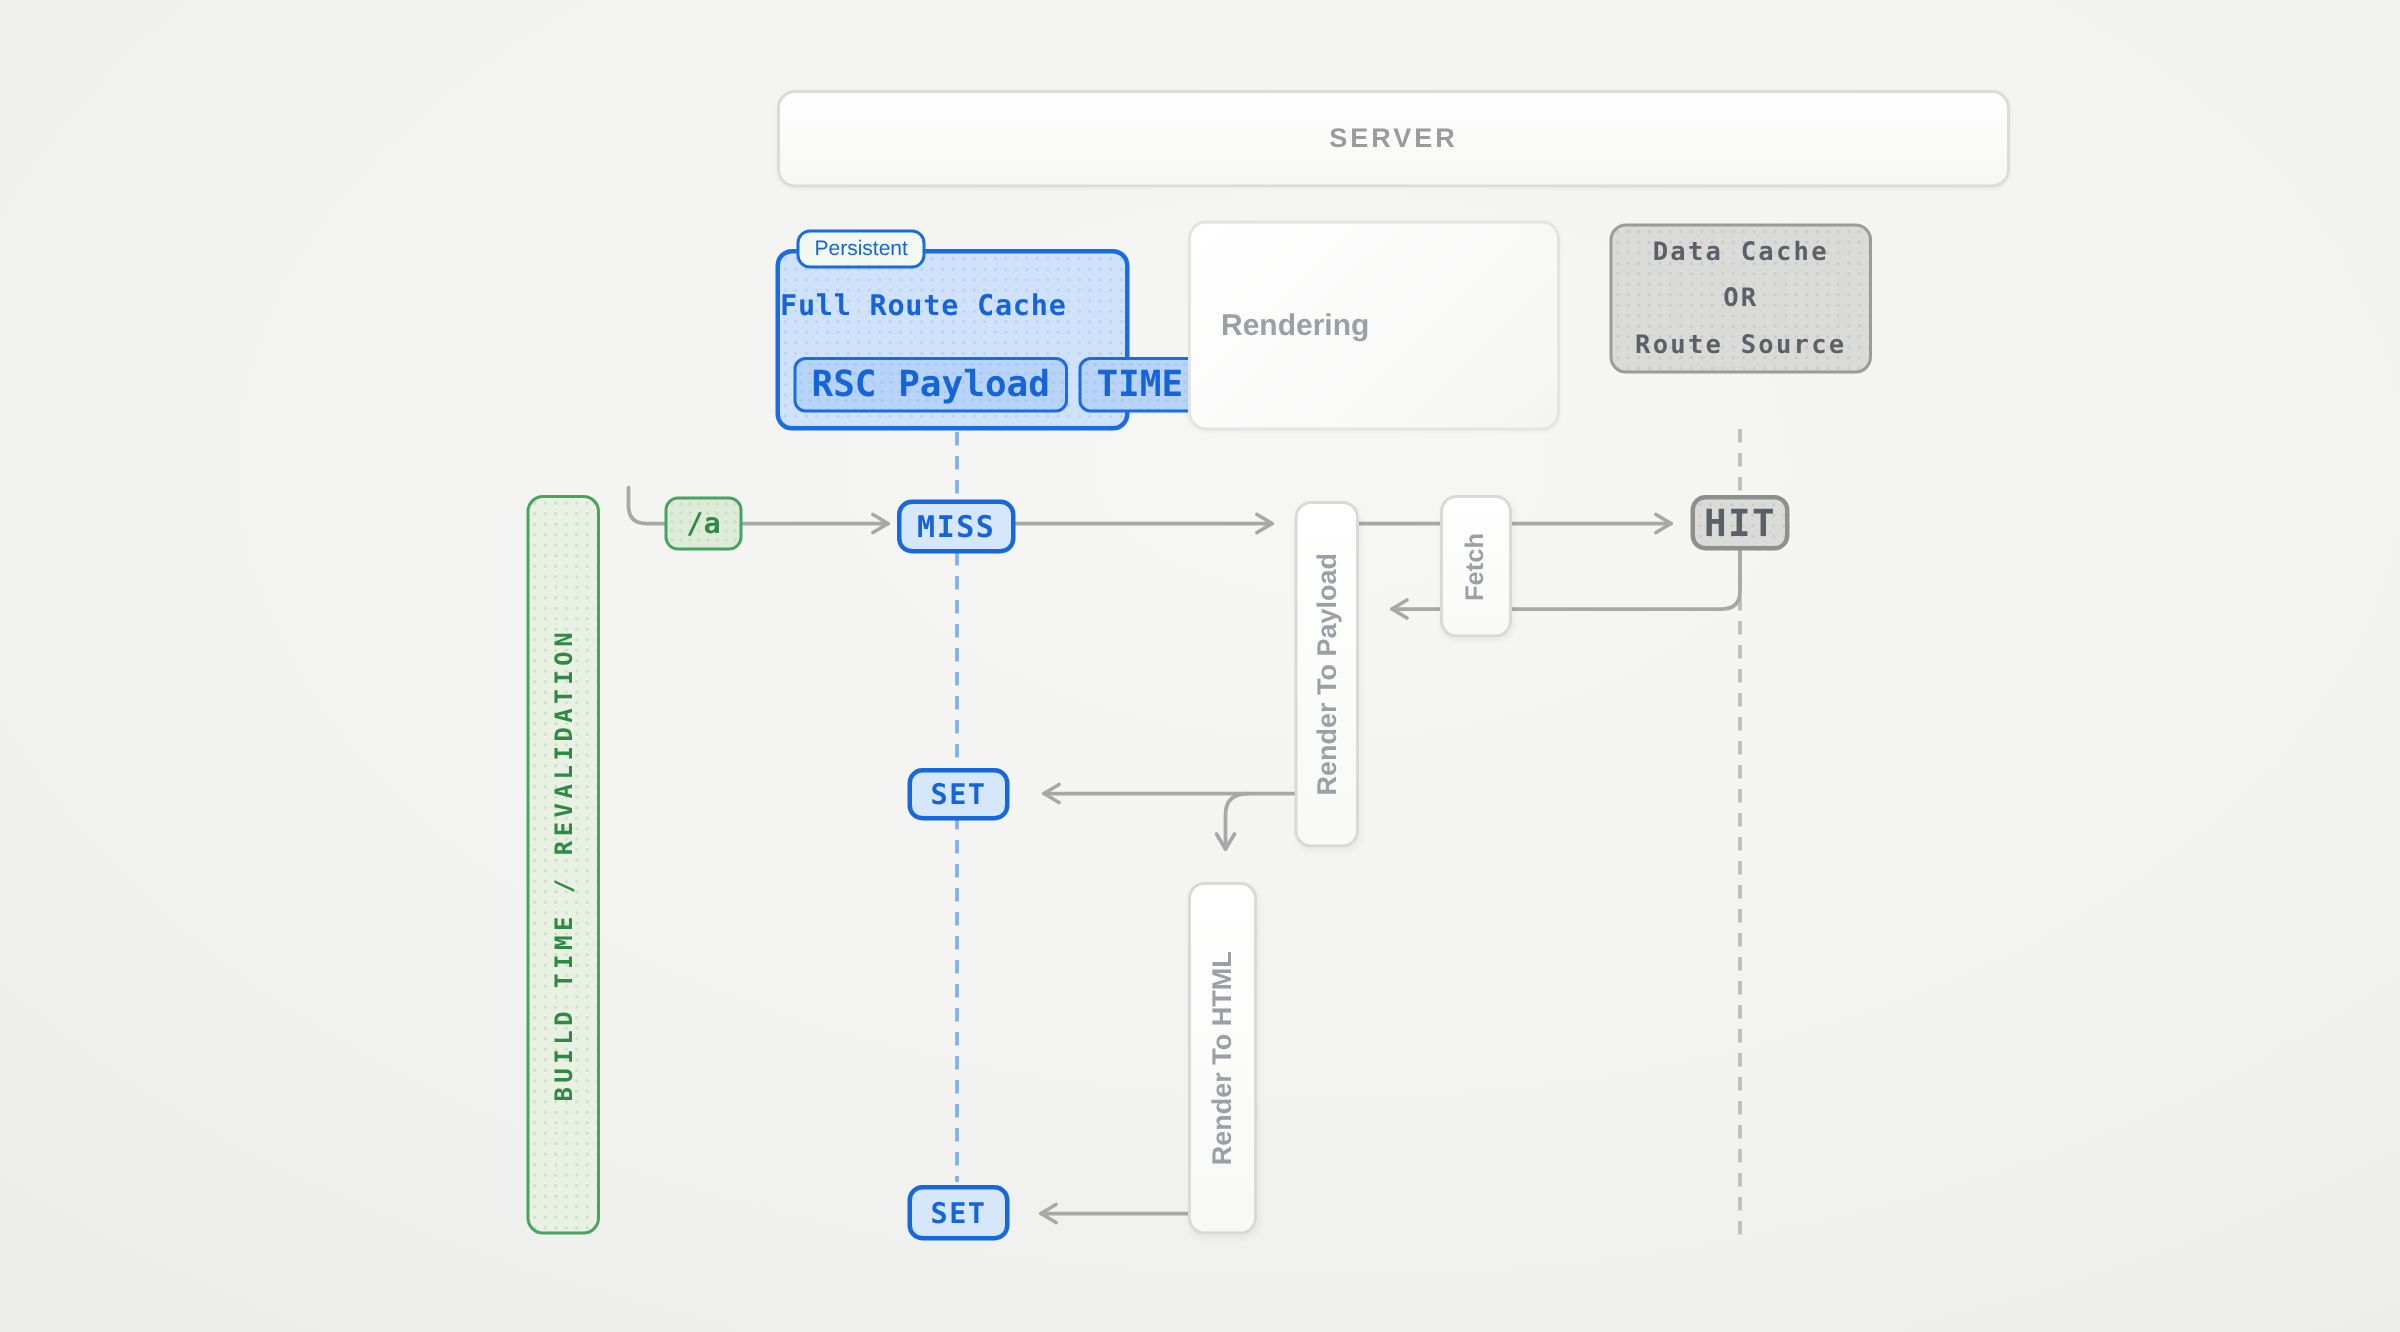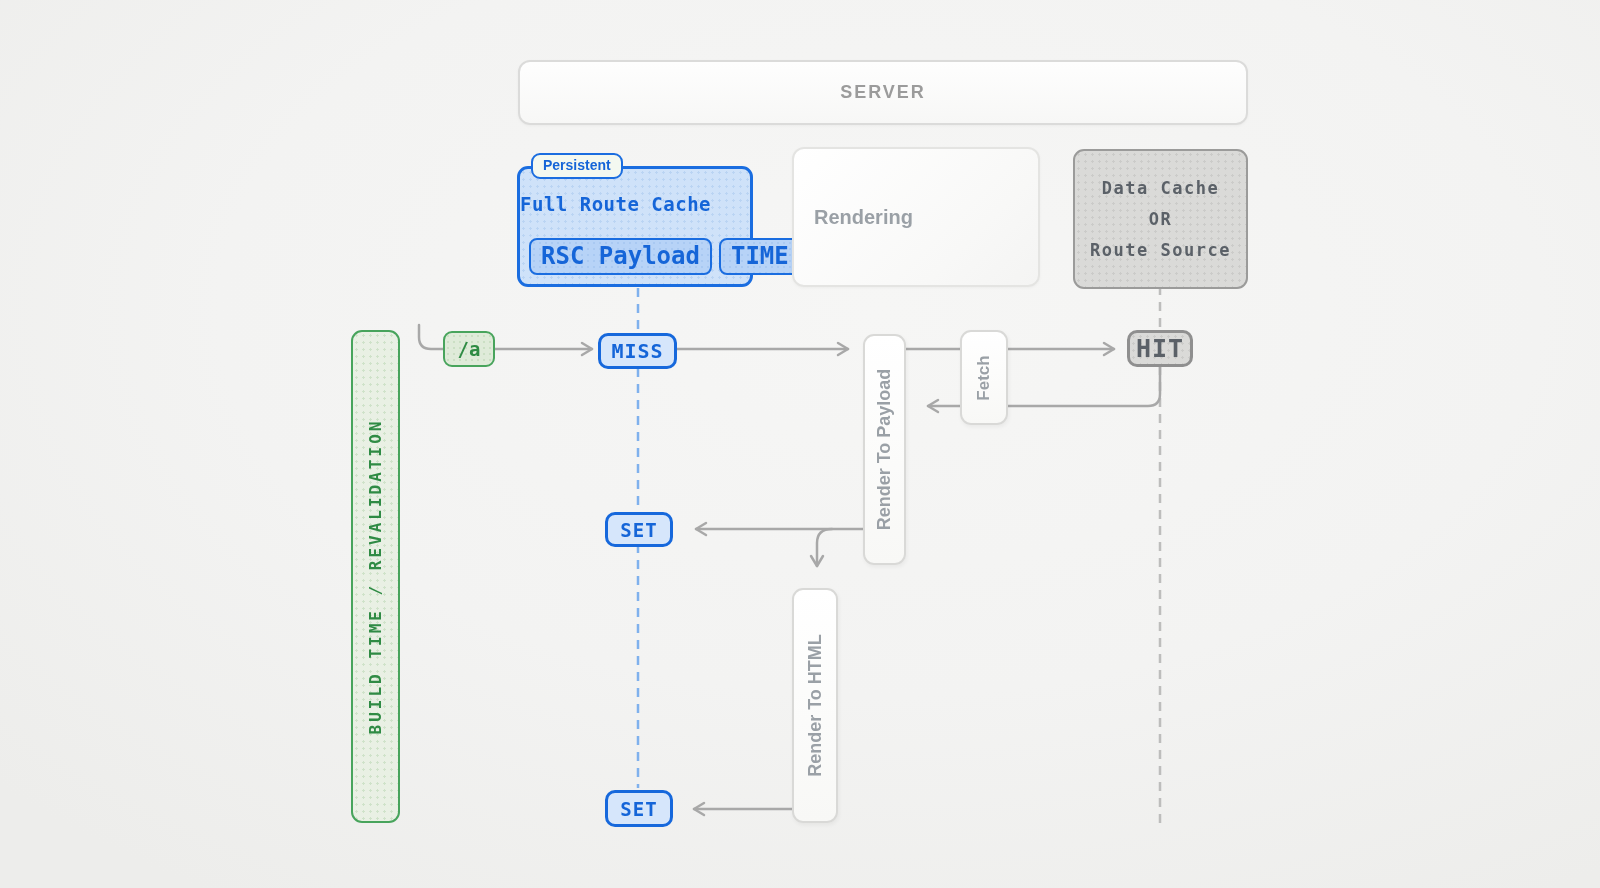--- a/index.html
+++ b/index.html
@@ -19,37 +19,37 @@
 
   
   .dots-green { background-color:#e9f0e4; background-image:radial-gradient(#cfe2c9 1px, rgba(0,0,0,0) 1.2px); background-size:7px 7px; }
   .dots-green-lt { background-color:#dfebd9; background-image:radial-gradient(#cbdfc4 1px, rgba(0,0,0,0) 1.2px); background-size:6px 6px; }
   .dots-blue { background-color:#cfe2f9; background-image:radial-gradient(#bad4f3 1px, rgba(0,0,0,0) 1.2px); background-size:7px 7px; }
   .dots-blue-dk { background-color:#b7d3f7; background-image:radial-gradient(#a9c9f2 1px, rgba(0,0,0,0) 1.2px); background-size:6px 6px; }
   .dots-gray { background-color:#dadad8; background-image:radial-gradient(#cbcbc9 1px, rgba(0,0,0,0) 1.2px); background-size:7px 7px; }
 
   
   .server {
-    left:518px; top:60px; width:730px; height:65px;
+    left:518px; top:60px; width:822px; height:65px;
     background:linear-gradient(180deg,#fefefe,#f7f7f6);
     border:2px solid #dbdbda; border-radius:12px;
     display:flex; align-items:center; justify-content:center;
     color:#9b9b9b; font-weight:bold; font-size:18px; letter-spacing:2px;
     box-shadow:0 1px 3px rgba(0,0,0,0.04); z-index:2;
   }
 
   
   .frc {
     left:517px; top:166px; width:236px; height:121px;
     border:3px solid #1a6de0; border-radius:11px; z-index:2;
   }
   .frc-badge {
     position:absolute; left:11px; top:-16px;
     background:#f3f8f0; border:2.5px solid #1a6de0; border-radius:9px;
-    padding:0px 10px 1px 10px; color:#1565d8; font-size:14px; font-weight:700;
+    padding:0px 10px 1px 10px; color:#1565d8; font-size:14px; font-weight:400;
     line-height:21px; white-space:nowrap;
   }
   .frc-title {
     margin-top:24px; text-align:left;
     color:#1565d8; font-weight:bold; font-size:19px; letter-spacing:0.5px;
   }
   .frc-chips { position:absolute; left:9px; bottom:9px; display:flex; gap:7px; }
   .chip-inner {
     border:2.5px solid #1a6de0; border-radius:8px;
     color:#1565d8; font-weight:bold; font-size:24px;
@@ -61,21 +61,21 @@
     left:792px; top:147px; width:248px; height:140px;
     background:linear-gradient(135deg,#ffffff 0%,#f8f8f7 70%,#f4f4f3 100%);
     border:2px solid #e4e4e2; border-radius:12px;
     display:flex; align-items:center; padding-left:20px;
     color:#9aa0a6; font-weight:bold; font-size:20px;
     box-shadow:0 1px 3px rgba(0,0,0,0.04); z-index:2;
   }
 
   
   .datacache {
-    left:1073px; top:149px; width:175px; height:140px;
+    left:1073px; top:149px; width:175px; height:100px;
     border:2.5px solid #9b9b9a; border-radius:11px;
     display:flex; flex-direction:column; align-items:center; justify-content:center;
     color:#5b6168; font-weight:bold; font-size:17px; line-height:31px;
     letter-spacing:1.5px; text-align:center; z-index:2;
   }
 
   
   .buildbar {
     left:351px; top:330px; width:49px; height:493px;
     border:2.5px solid #48a45c; border-radius:11px;

